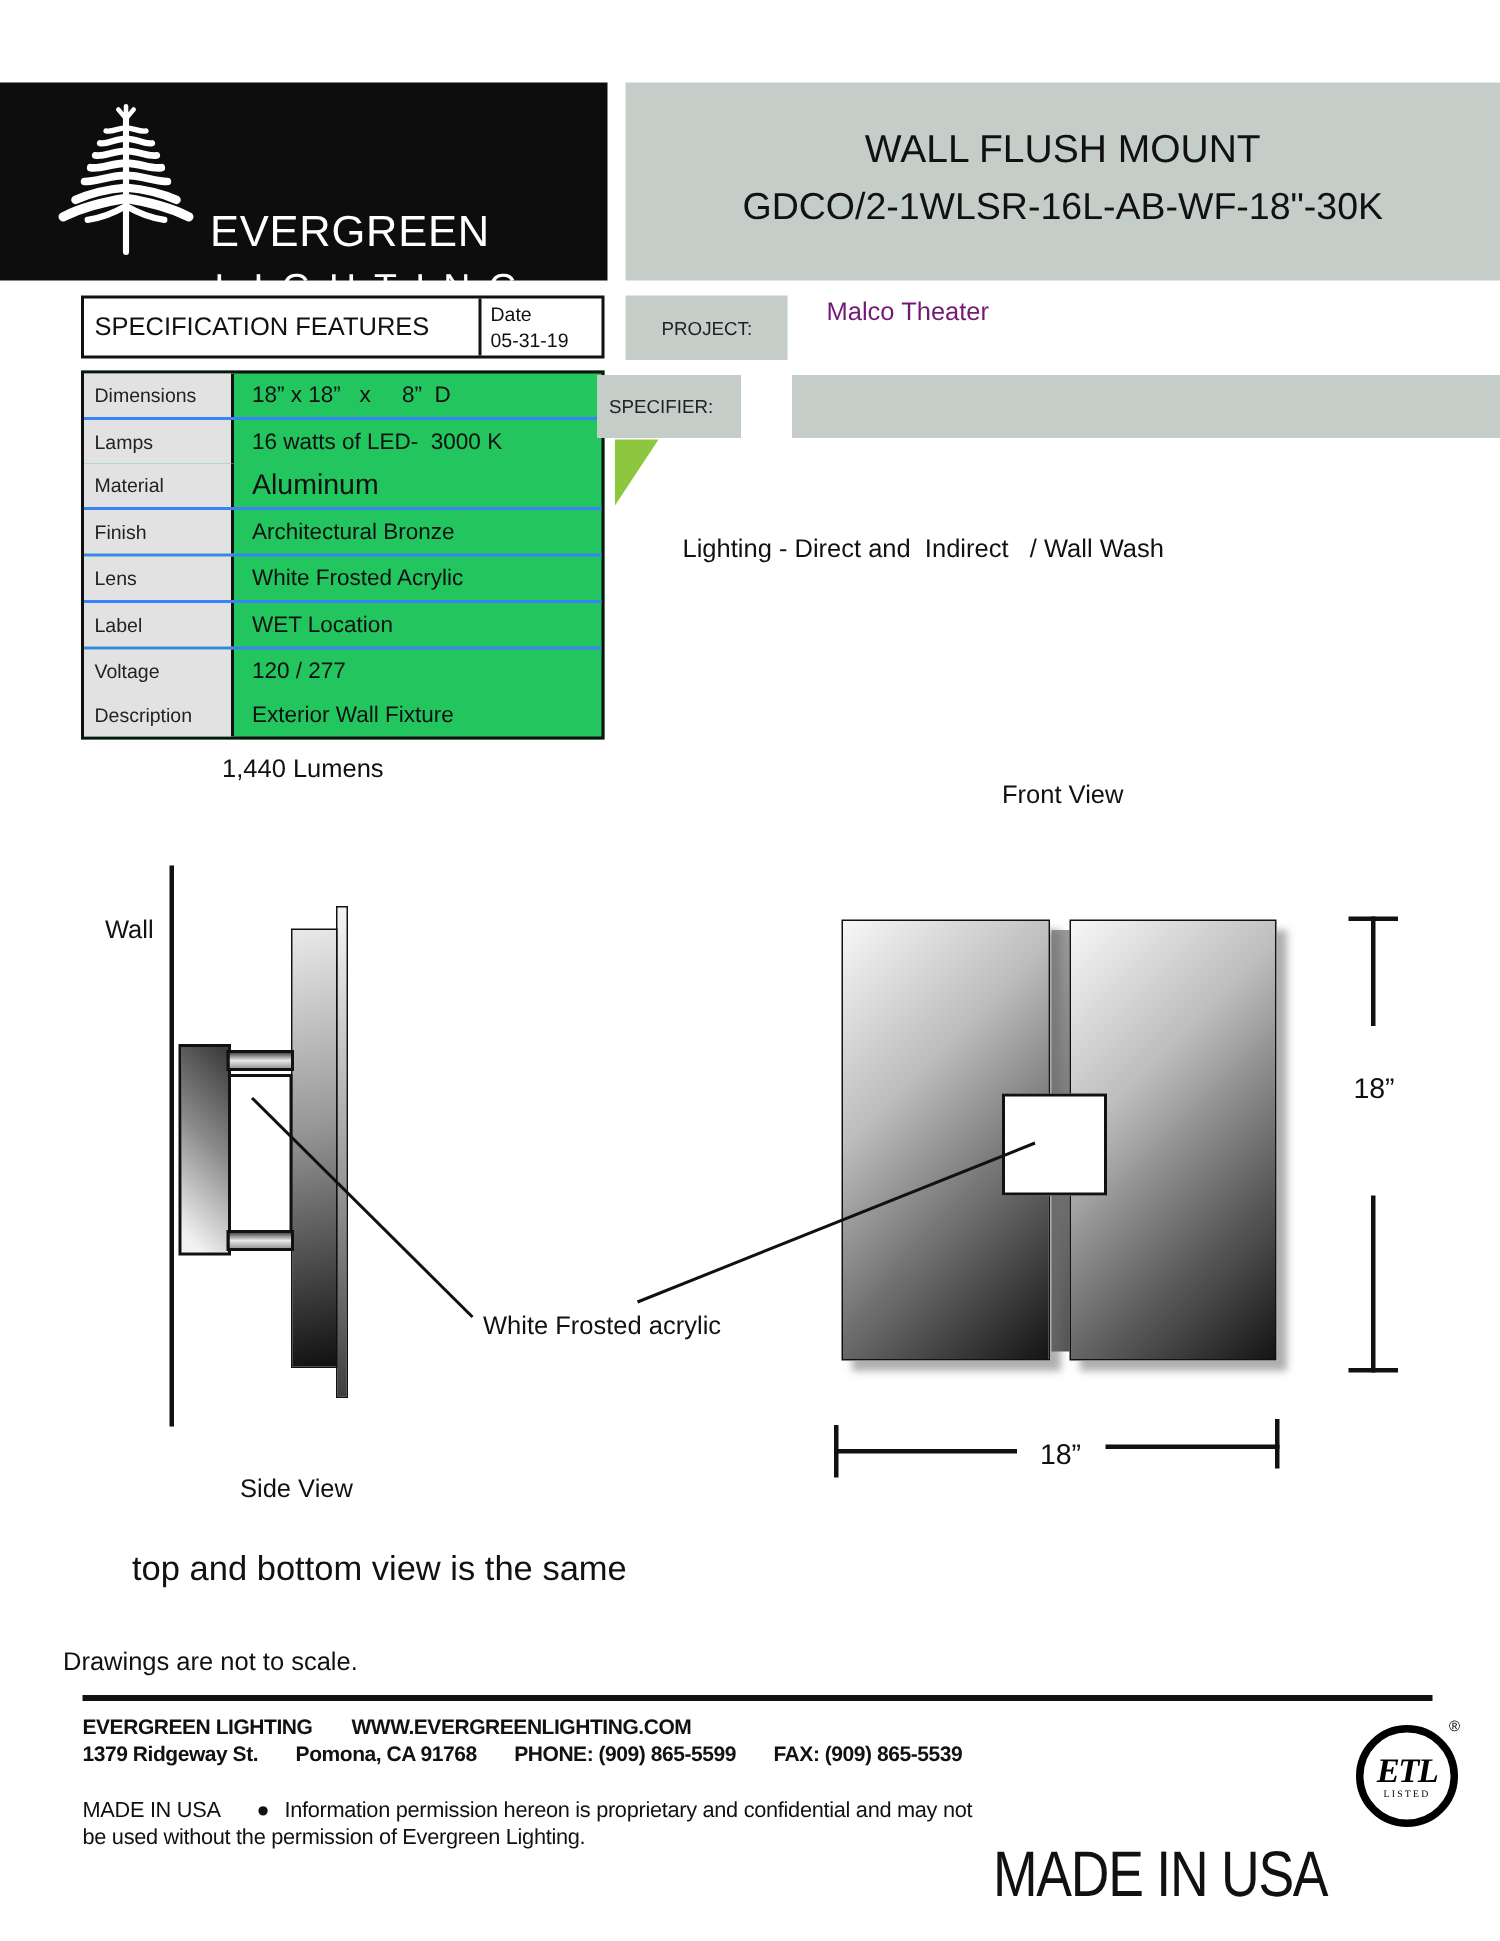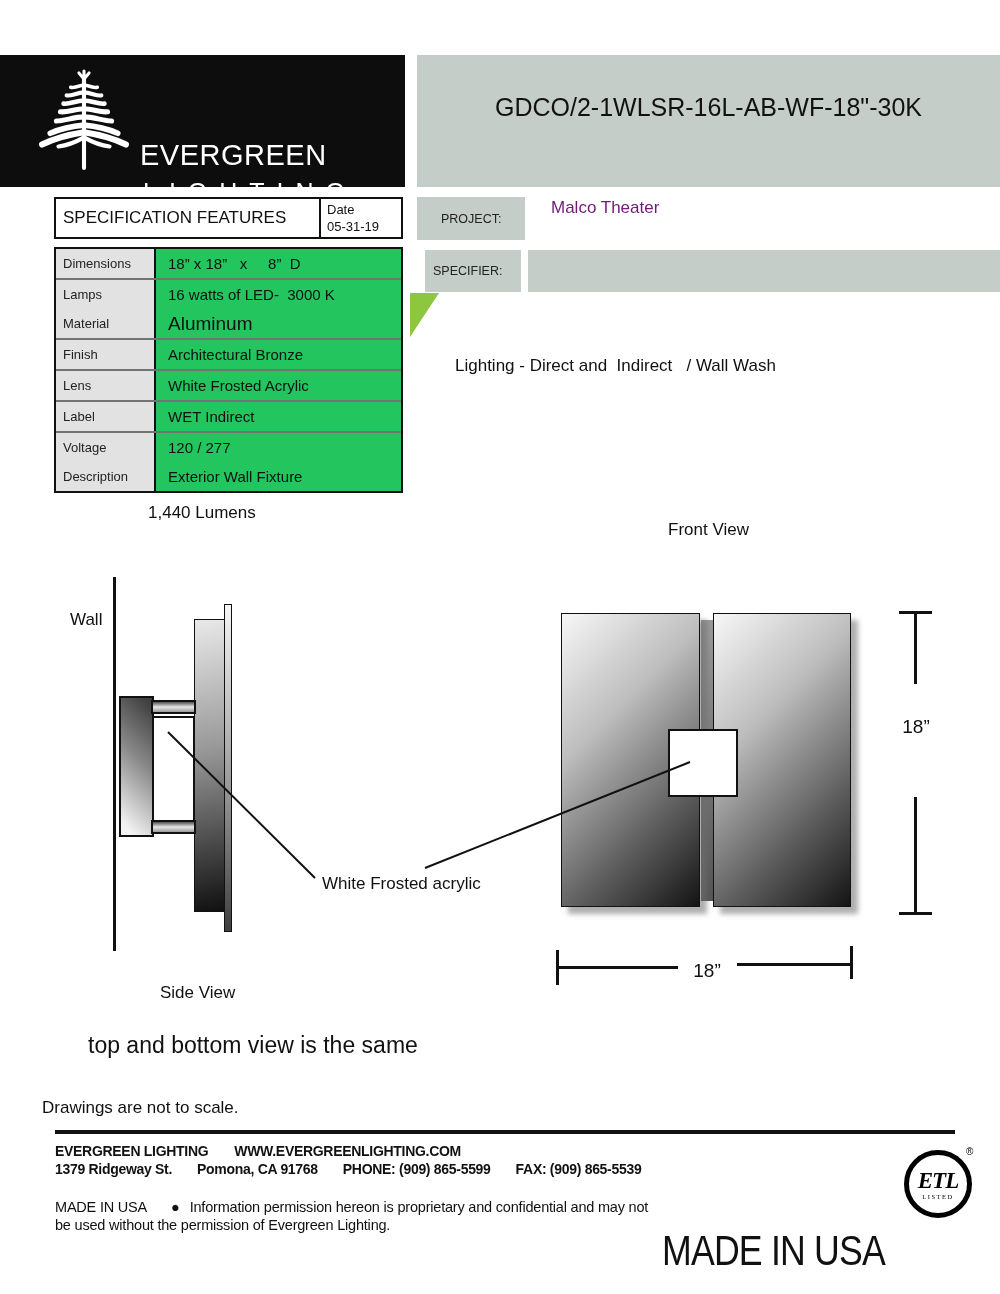--- a/index.html
+++ b/index.html
@@ -15,32 +15,32 @@
              display:flex;flex-direction:column;align-items:center;padding-top:29px;}
   .title-line1{font-size:26px;color:#111;}
   .title-line2{font-size:25px;color:#111;margin-top:9px;}
 
   
   .spec-header{left:54px;top:197px;width:349px;height:42px;border:2.5px solid #111;display:flex;background:#fff;}
   .sh-title{flex:1;display:flex;align-items:center;padding-left:7px;font-size:17px;color:#111;}
   .sh-date{width:74px;border-left:2px solid #111;font-size:13px;padding:3px 0 0 6px;line-height:1.3;color:#111;}
   .spec-table{left:54px;top:247px;width:349px;border:2.5px solid #111;background:#22c55e;}
   .srow{display:flex;height:29px;}
-  .srow.bt{border-top:2px solid #737373;}
+  .srow.bt{border-top:2px solid #3b82f6;}
   .srow .lab{width:91px;background:#e2e2e2;border-right:2px solid #111;font-size:13px;
              display:flex;align-items:center;padding-left:7px;color:#222;flex:none;}
   .srow .val{flex:1;font-size:15px;display:flex;align-items:center;padding-left:12px;white-space:pre;color:#111;}
   .srow .val.big{font-size:19px;}
   .lumens{left:148px;top:503px;font-size:17px;color:#111;}
 
   
   .proj-box{left:417px;top:197px;width:108px;height:43px;background:#c5cdc9;display:flex;align-items:center;padding-left:24px;}
   .graylab{font-size:12.5px;color:#222;}
   .proj-val{left:551px;top:198px;font-size:17px;color:#701a75;}
-  .specifier-box{left:425px;top:250px;width:96px;height:42px;background:#c5cdc9;display:flex;align-items:center;padding-left:8px;}
+  .specifier-box{left:398px;top:250px;width:96px;height:42px;background:#c5cdc9;display:flex;align-items:center;padding-left:8px;}
   .specifier-bar{left:528px;top:250px;width:472px;height:42px;background:#c5cdc9;font-size:14px;display:flex;align-items:center;padding-left:8px;}
   .green-tri{left:410px;top:293px;width:0;height:0;border-top:44px solid #8dc63f;border-right:29px solid transparent;}
   .desc-text{left:455px;top:356px;font-size:17px;color:#111;white-space:pre;}
 
   
   .wall-line{left:113px;top:577px;width:3px;height:374px;background:#111;}
   .wall-label{left:70px;top:610px;font-size:17px;color:#111;}
   .back-panel{left:224px;top:604px;width:8px;height:328px;border:1.5px solid #111;
               background:linear-gradient(#f5f5f5,#9a9a9a 55%,#3f3f3f);}
   .main-panel{left:194px;top:619px;width:31px;height:293px;border:1.5px solid #111;
@@ -119,20 +119,21 @@
         <path d="M45 61 C58 63 74 67 86 73" stroke-width="6"></path>
         <path d="M45 66 C38 70 28 74 20 75" stroke-width="4"></path>
         <path d="M45 66 C52 70 62 74 70 75" stroke-width="4"></path>
       </g>
     </svg>
     <div class="abs logo-name">EVERGREEN</div>
     <div class="abs logo-sub">LIGHTING</div>
   </div>
 
   <div class="abs title-box">
+    <div class="title-line1">WALL FLUSH MOUNT</div>
     <div class="title-line2">GDCO/2-1WLSR-16L-AB-WF-18"-30K</div>
   </div>
 
   <div class="abs spec-header">
     <div class="sh-title">SPECIFICATION FEATURES</div>
     <div class="sh-date">
       <div>Date</div>
       <div>05-31-19</div>
     </div>
   </div>
@@ -153,21 +154,21 @@
     <div class="srow bt">
       <div class="lab">Finish</div>
       <div class="val">Architectural Bronze</div>
     </div>
     <div class="srow bt">
       <div class="lab">Lens</div>
       <div class="val">White Frosted Acrylic</div>
     </div>
     <div class="srow bt">
       <div class="lab">Label</div>
-      <div class="val">WET Indirect</div>
+      <div class="val">WET Location</div>
     </div>
     <div class="srow bt">
       <div class="lab">Voltage</div>
       <div class="val">120 / 277</div>
     </div>
     <div class="srow">
       <div class="lab">Description</div>
       <div class="val">Exterior Wall Fixture</div>
     </div>
   </div>

